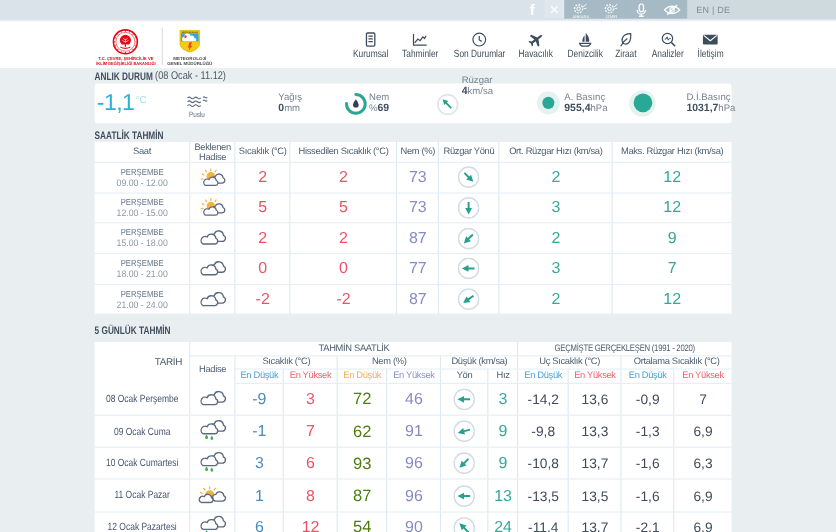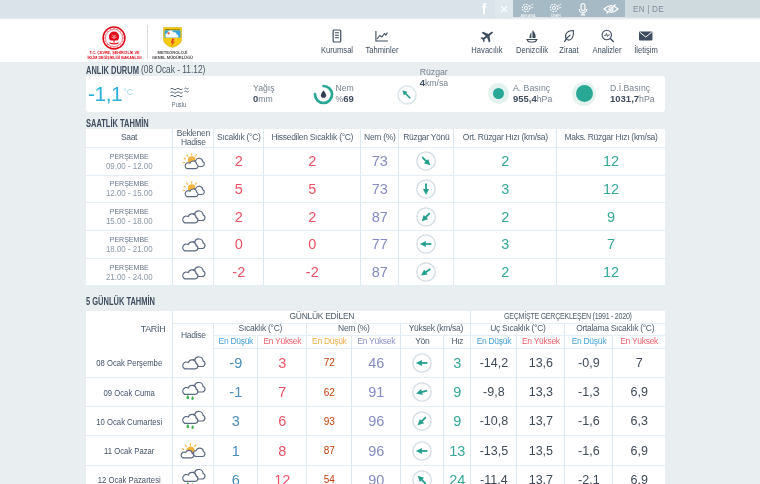--- a/index.html
+++ b/index.html
@@ -37,21 +37,21 @@
 .t2 { position:absolute; left:85.8px; top:310.5px; width:579px; }
 .bv { border-right:1px solid #dce9f1; }
 .bh { border-bottom:1px solid #e4eef5; }
 th { font-size:8.5px; color:#4d5d6d; letter-spacing:-0.3px; line-height:9.2px; }
 .saat1 { font-size:8px; color:#66768a; line-height:9px; transform:scaleX(0.88); }
 .saat2 { font-size:8.6px; color:#8b98a6; transform:scaleX(0.92); }
 .vr { font-size:14.5px; color:#ec5265; }
 .vp { font-size:14.5px; color:#868bc4; }
 .vt { font-size:14.5px; color:#35a797; }
 .vb { font-size:14.5px; color:#4a8cba; }
-.vo { font-size:10px; color:#c2410c; }
+.vo { font-size:15px; color:#4d7c0f; }
 .vd { font-size:12.5px; color:#3f4b59; }
 .hb { color:#45a2dc; } .hr { color:#ed5f6d; } .ho { color:#eeb04a; } .hp { color:#8a8fc8; }
 .tarih { font-size:9.5px; color:#44536b; } .tarih div { transform:scaleX(0.81); }
 </style>
 </head>
 <body>
 <div id="topbar">
   <div id="tb-xbox"></div>
   <div id="tb-dark"></div>
   <div id="tb-right"></div>
@@ -148,20 +148,27 @@
       </svg>
       <div class="lab">Kurumsal</div>
     </div>
   <div class="nav-item" style="left:382px;transform:translateX(-50%);">
       <svg width="15" height="14" viewBox="0 0 15 14">
         <path d="M1.5,2 v10 h12" fill="none" stroke="#3d4d5e" stroke-width="1.1"></path>
         <path d="M2.5,10 l3-3.5 2,1.5 2.5-3.5 1.5,1.5 1.5-2.5" fill="none" stroke="#3d4d5e" stroke-width="1.1"></path>
       </svg>
       <div class="lab">Tahminler</div>
     </div>
+  <div class="nav-item" style="left:435.5px;transform:translateX(-50%);">
+      <svg width="14" height="14" viewBox="0 0 14 14">
+        <circle cx="7" cy="7" r="5.8" fill="none" stroke="#3d4d5e" stroke-width="1.1"></circle>
+        <path d="M7,3.8 V7.3 L9.3,8.6" fill="none" stroke="#3d4d5e" stroke-width="1.1"></path>
+      </svg>
+      <div class="lab">Son Durumlar</div>
+    </div>
   <div class="nav-item" style="left:487px;transform:translateX(-50%);">
       <svg width="15" height="14" viewBox="0 0 15 14">
         <path d="M13.5,2.5 c-1,-0.8 -2.2,-0.4 -3,0.4 L8.6,4.8 3,3.2 1.8,4.4 6.3,7 4.2,9.2 2.2,8.9 1.2,9.9 3.8,11 4.9,13.6 5.9,12.6 5.6,10.6 7.8,8.5 10.4,13 11.6,11.8 10,6.2 11.9,4.3 c0.8,-0.8 1.3,-2 0.6,-2.8 Z" fill="#3d4d5e" transform="rotate(8 7 7)"></path>
       </svg>
       <div class="lab">Havacılık</div>
     </div>
   <div class="nav-item" style="left:532px;transform:translateX(-50%);">
       <svg width="14" height="14" viewBox="0 0 14 14">
         <path d="M7.5,1 q4,4 3,8 l-3,0 Z" fill="#3d4d5e"></path>
         <path d="M6.5,3 q-2.5,3.5 -2,6 l2,0 Z" fill="#3d4d5e"></path>
@@ -221,21 +228,21 @@
       <path d="M10,5.4 L10,14.6" stroke="#26a08f" stroke-width="1.7"></path>
       <path d="M10,3.4 L12.6,8.2 H7.4 Z" fill="#26a08f"></path>
     </g>
   </svg>
 <div class="cl" style="left:419.7px;top:68px;">Rüzgar<br><b>4</b>km/sa</div>
 <div class="abs" style="left:488px;top:83px;width:21px;height:21px;border-radius:50%;background:#e4f3ef;"></div>
 <div class="abs" style="left:493px;top:88px;width:11px;height:11px;border-radius:50%;background:#2aa896;"></div>
 <div class="cl" style="left:513px;top:84px;">A. Basınç<br><b>955,4</b>hPa</div>
 <div class="abs" style="left:572px;top:81.5px;width:24px;height:24px;border-radius:50%;background:#e4f3ef;"></div>
 <div class="abs" style="left:575.5px;top:85px;width:17px;height:17px;border-radius:50%;background:#2aa896;"></div>
-<div class="cl" style="left:610px;top:84px;">D.İ.Basınç<br><b>1031,7</b>hPa</div>
+<div class="cl" style="left:624px;top:84px;">D.İ.Basınç<br><b>1031,7</b>hPa</div>
 
 <table class="t1">
     <colgroup>
       <col style="width:87px">
       <col style="width:41px">
       <col style="width:50px">
       <col style="width:97px">
       <col style="width:38px">
       <col style="width:55px">
       <col style="width:103px">
@@ -393,28 +400,28 @@
       <col style="width:43px">
       <col style="width:27px">
       <col style="width:46px">
       <col style="width:48px">
       <col style="width:48px">
       <col style="width:52px">
     </colgroup>
 <tbody>
       <tr style="height:12.5px;">
         <th class="bv" rowspan="3" style="font-size:9px;padding-left:48px;">TARİH</th>
-        <th class="bv bh" colspan="7">GÜNLÜK EDİLEN</th>
+        <th class="bv bh" colspan="7">TAHMİN SAATLİK</th>
         <th class="bh" colspan="4"><span style="display:inline-block;transform:scaleX(0.83);">GEÇMİŞTE GERÇEKLEŞEN (1991 - 2020)</span></th>
       </tr>
 <tr style="height:12.2px;">
         <th class="bv" rowspan="2">Hadise</th>
         <th class="bv bh" colspan="2">Sıcaklık (°C)</th>
         <th class="bv bh" colspan="2">Nem (%)</th>
-        <th class="bv bh" colspan="2">Yüksek (km/sa)</th>
+        <th class="bv bh" colspan="2">Düşük (km/sa)</th>
         <th class="bv bh" colspan="2">Uç Sıcaklık (°C)</th>
         <th class="bh" colspan="2">Ortalama Sıcaklık (°C)</th>
       </tr>
 <tr style="height:13.2px;">
         <th class="bv bh hb">En Düşük</th>
         <th class="bv bh hr">En Yüksek</th>
         <th class="bv bh ho">En Düşük</th>
         <th class="bv bh hp">En Yüksek</th>
         <th class="bv bh">Yön</th>
         <th class="bv bh">Hız</th>

